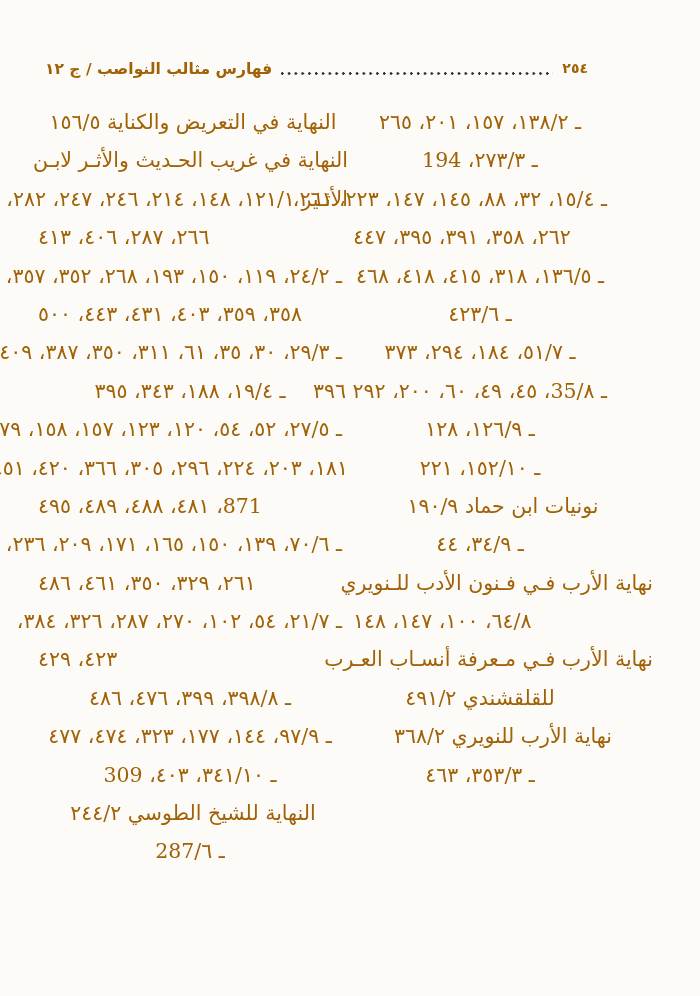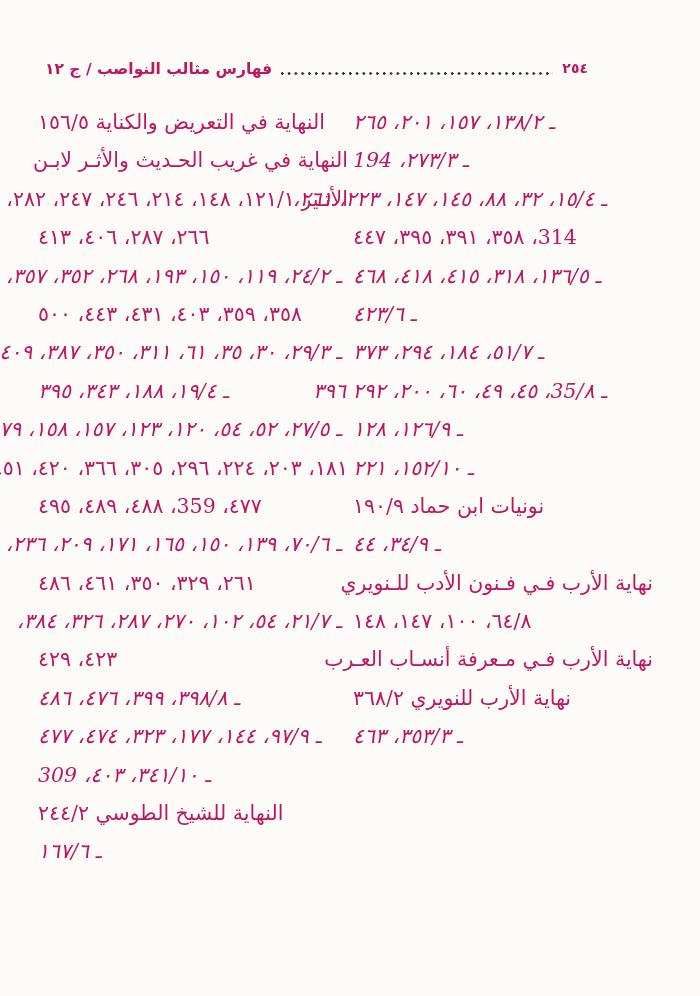--- a/index.html
+++ b/index.html
@@ -1,18 +1,18 @@
 <!DOCTYPE html>
 <html lang="ar"><head>
 <meta charset="utf-8">
 <style>
   html,body{margin:0;padding:0;background:#e8e6e1;}
   .page{
     position:relative;width:700px;height:996px;margin:0 auto;
-    background:#fcfbf8;color:#be185d;
+    background:#fcfbf8;color:#a16207;
     font-family:"DejaVu Serif","DejaVu Sans",serif;
     overflow:hidden;
   }
   .header{
     position:absolute;left:45px;right:112px;top:54px;height:28px;
     display:flex;flex-direction:row;align-items:center;
   }
   .header .title{
     font-size:15.5px;font-weight:bold;white-space:nowrap;direction:rtl;
   }
@@ -20,72 +20,73 @@
     flex:1;height:3px;margin:10px 9px 0 9px;
     background-image:radial-gradient(circle at 1.3px 1.5px,#2b2b2b 1.1px,transparent 1.5px);
     background-size:6.8px 3px;background-repeat:repeat-x;
   }
   .header .pagenum{font-size:14px;font-weight:bold;white-space:nowrap;direction:rtl;}
   .col{position:absolute;top:103px;}
   .col-right{left:353px;width:300px;}
   .col-left{left:38px;width:310px;}
   .row{
     height:38.4px;line-height:38.4px;font-size:20.5px;
-    direction:rtl;text-align:left;white-space:nowrap;
+    direction:rtl;text-align:center;white-space:nowrap;
   }
-  .row.sub{padding-right:6px;font-style:italic;}
+  .row.sub{padding-right:6px;}
   .col-right .row.sub{padding-right:46px;}
   .row.center{text-align:left;padding-right:0;}
   .row.just{text-align:justify;text-align-last:justify;text-justify:inter-word;}
 </style>
 </head>
 <body>
 
 <div class="page">
   <div class="header">
     <span class="title" dir="rtl">فهارس مثالب النواصب / ج ١٢</span>
     <span class="leader"></span>
     <span class="pagenum" dir="rtl">٢٥٤</span>
   </div>
 
   <div class="col col-right">
       <div class="row sub" dir="rtl">ـ ١٣٨/٢، ١٥٧، ٢٠١، ٢٦٥</div>
       <div class="row sub" dir="rtl">ـ ٢٧٣/٣، 194</div>
       <div class="row sub just" dir="rtl">ـ ١٥/٤، ٣٢، ٨٨، ١٤٥، ١٤٧، ٢٢٣، ٢٦١،</div>
-      <div class="row center" dir="rtl">314، ٣٥٨، ٣٩١، ٣٩٥، ٤٤٧</div>
+      <div class="row center" dir="rtl">٢٦٢، ٣٥٨، ٣٩١، ٣٩٥، ٤٤٧</div>
       <div class="row sub" dir="rtl">ـ ١٣٦/٥، ٣١٨، ٤١٥، ٤١٨، ٤٦٨</div>
       <div class="row sub" dir="rtl">ـ ٤٢٣/٦</div>
       <div class="row sub" dir="rtl">ـ ٥١/٧، ١٨٤، ٢٩٤، ٣٧٣</div>
       <div class="row sub just" dir="rtl">ـ 35/٨، ٤٥، ٤٩، ٦٠، ٢٠٠، ٢٩٢ ٣٩٦</div>
       <div class="row sub" dir="rtl">ـ ١٢٦/٩، ١٢٨</div>
       <div class="row sub" dir="rtl">ـ ١٥٢/١٠، ٢٢١</div>
       <div class="row" dir="rtl">نونيات ابن حماد ١٩٠/٩</div>
       <div class="row sub" dir="rtl">ـ ٣٤/٩، ٤٤</div>
       <div class="row just" dir="rtl">نهاية الأرب فـي فـنون الأدب للـنويري</div>
       <div class="row center" dir="rtl">٦٤/٨، ١٠٠، ١٤٧، ١٤٨</div>
       <div class="row just" dir="rtl">نهاية الأرب فـي مـعرفة أنسـاب العـرب</div>
+      <div class="row sub" dir="rtl">للقلقشندي ٤٩١/٢</div>
       <div class="row" dir="rtl">نهاية الأرب للنويري ٣٦٨/٢</div>
       <div class="row sub" dir="rtl">ـ ٣٥٣/٣، ٤٦٣</div>
     </div>
 
   <div class="col col-left">
       <div class="row" dir="rtl">النهاية في التعريض والكناية ١٥٦/٥</div>
       <div class="row just" dir="rtl">النهاية في غريب الحـديث والأثـر لابـن</div>
       <div class="row just" dir="rtl">الأثـير ١٢١/١، ١٤٨، ٢١٤، ٢٤٦، ٢٤٧، ٢٨٢،</div>
       <div class="row center" dir="rtl">٢٦٦، ٢٨٧، ٤٠٦، ٤١٣</div>
       <div class="row sub just" dir="rtl">ـ ٢٤/٢، ١١٩، ١٥٠، ١٩٣، ٢٦٨، ٣٥٢، ٣٥٧،</div>
       <div class="row center" dir="rtl">٣٥٨، ٣٥٩، ٤٠٣، ٤٣١، ٤٤٣، ٥٠٠</div>
       <div class="row sub just" dir="rtl">ـ ٢٩/٣، ٣٠، ٣٥، ٦١، ٣١١، ٣٥٠، ٣٨٧، ٤٠٩</div>
       <div class="row sub" dir="rtl">ـ ١٩/٤، ١٨٨، ٣٤٣، ٣٩٥</div>
       <div class="row sub just" dir="rtl">ـ ٢٧/٥، ٥٢، ٥٤، ١٢٠، ١٢٣، ١٥٧، ١٥٨، ١٧٩،</div>
       <div class="row just" dir="rtl">١٨١، ٢٠٣، ٢٢٤، ٢٩٦، ٣٠٥، ٣٦٦، ٤٢٠، ٤٥١،</div>
-      <div class="row center" dir="rtl">٤٧٧، 359، ٤٨٨، ٤٨٩، ٤٩٥</div>
+      <div class="row center" dir="rtl">871، ٤٨١، ٤٨٨، ٤٨٩، ٤٩٥</div>
       <div class="row sub just" dir="rtl">ـ ٧٠/٦، ١٣٩، ١٥٠، ١٦٥، ١٧١، ٢٠٩، ٢٣٦،</div>
       <div class="row center" dir="rtl">٢٦١، ٣٢٩، ٣٥٠، ٤٦١، ٤٨٦</div>
       <div class="row sub just" dir="rtl">ـ ٢١/٧، ٥٤، ١٠٢، ٢٧٠، ٢٨٧، ٣٢٦، ٣٨٤،</div>
       <div class="row center" dir="rtl">٤٢٣، ٤٢٩</div>
       <div class="row sub" dir="rtl">ـ ٣٩٨/٨، ٣٩٩، ٤٧٦، ٤٨٦</div>
       <div class="row sub" dir="rtl">ـ ٩٧/٩، ١٤٤، ١٧٧، ٣٢٣، ٤٧٤، ٤٧٧</div>
       <div class="row sub" dir="rtl">ـ ٣٤١/١٠، ٤٠٣، 309</div>
       <div class="row" dir="rtl">النهاية للشيخ الطوسي ٢٤٤/٢</div>
-      <div class="row sub" dir="rtl">ـ ١٦٧/٦</div>
+      <div class="row sub" dir="rtl">ـ 287/٦</div>
     </div>
 </div>
 
 </body></html>

